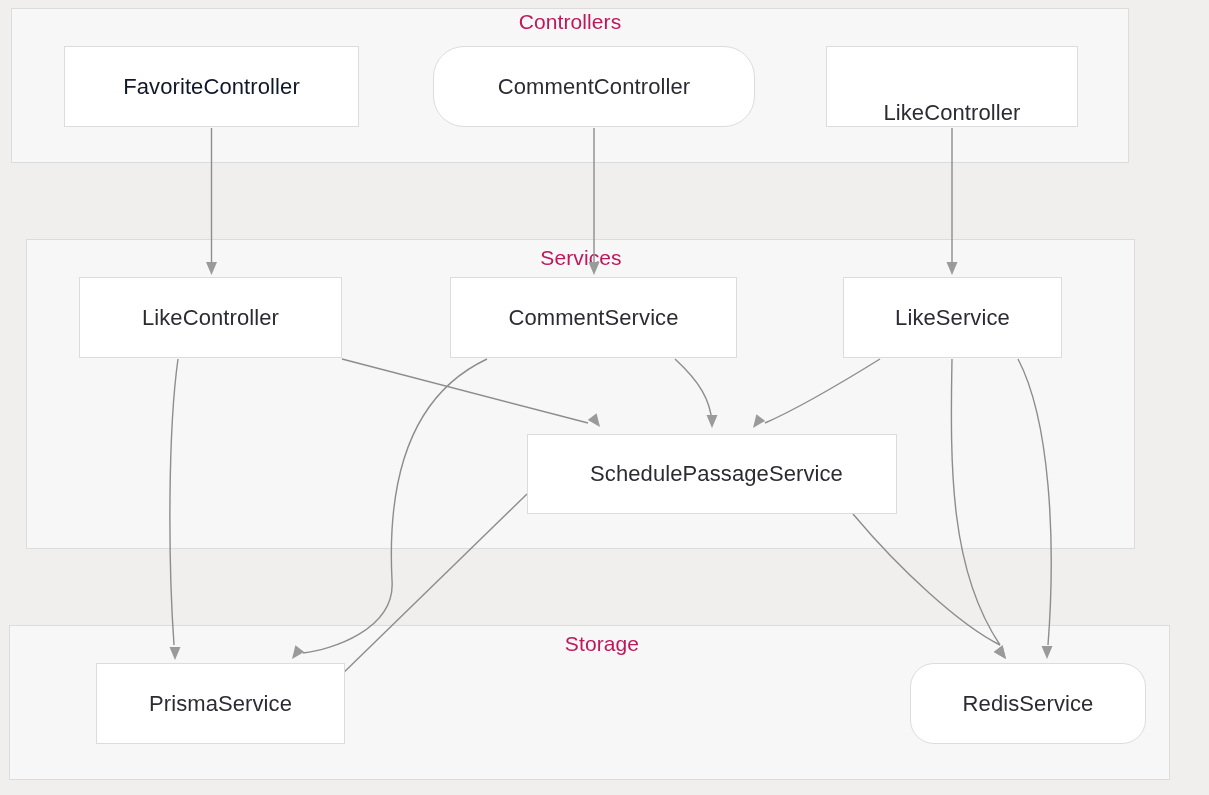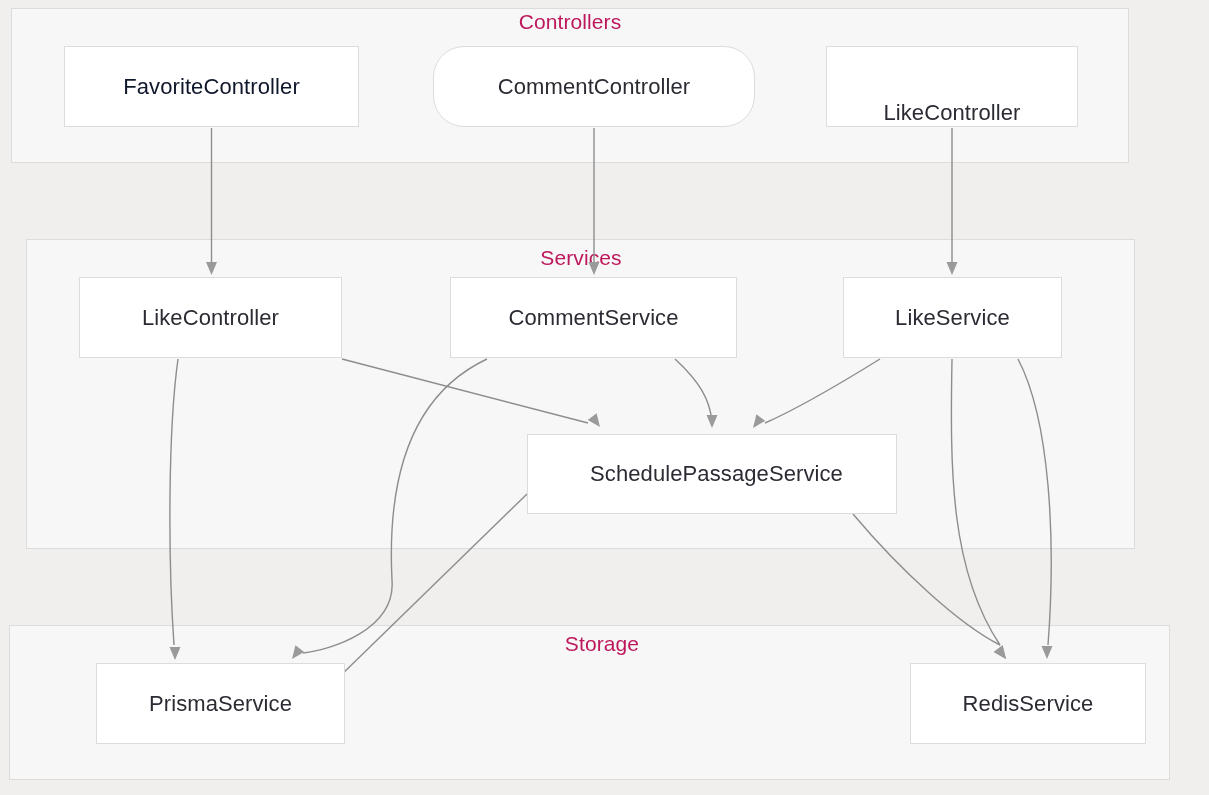--- a/index.html
+++ b/index.html
@@ -146,18 +146,18 @@
       </div>
       <div class="node" style="left: 843px; top: 277px; width: 219px; height: 81px; background: rgb(255, 255, 255); border-color: rgb(220, 220, 220); color: rgb(43, 43, 51);">
         <span>LikeService</span>
       </div>
       <div class="node" style="left: 527px; top: 434px; width: 370px; height: 80px; background: rgb(255, 255, 255); border-color: rgb(220, 220, 220); color: rgb(43, 43, 51); padding-left: 9px;">
         <span>SchedulePassageService</span>
       </div>
       <div class="node" style="left: 72px; top: 663px; width: 249px; height: 81px; background: rgb(255, 255, 255); border-color: rgb(220, 220, 220); color: rgb(43, 43, 51); margin-left: 24px;">
         <span>PrismaService</span>
       </div>
-      <div class="node" style="left: 910px; top: 663px; width: 236px; height: 81px; background: rgb(255, 255, 255); border-color: rgb(220, 220, 220); color: rgb(43, 43, 51);">
+      <div class="node" style="left: 910px; top: 663px; width: 236px; height: 81px; background: rgb(255, 255, 255); border-color: rgb(220, 220, 220); color: rgb(43, 43, 51); border-radius: 24px;">
         <span>RedisService</span>
       </div>
     </div>
 
 </div>
 
 </body></html>

